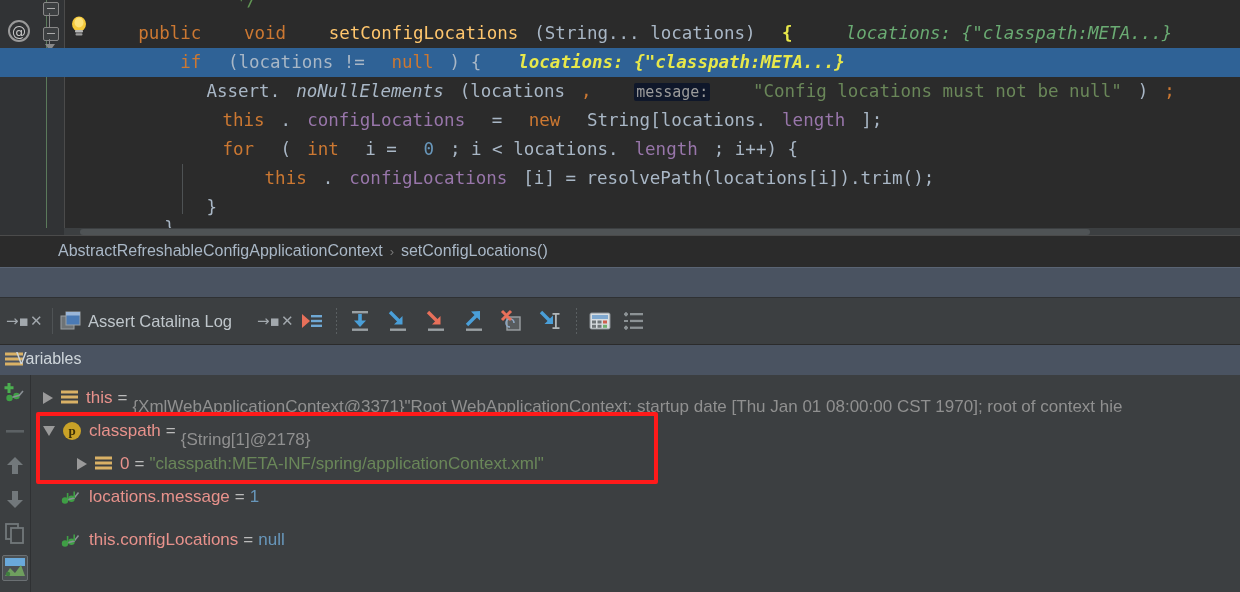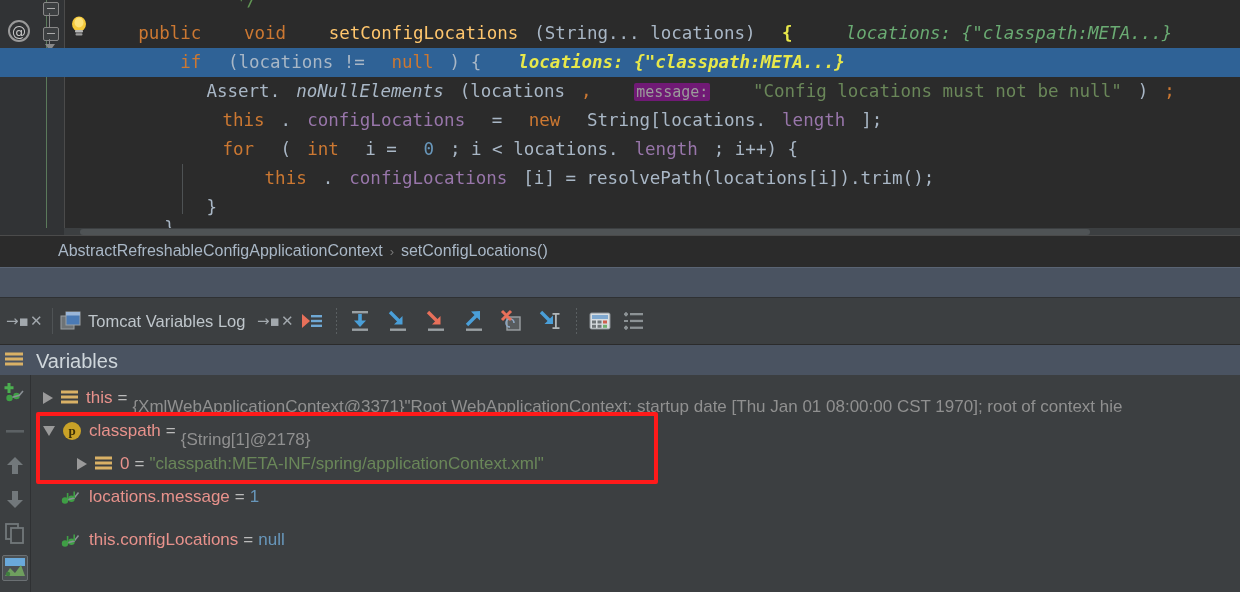--- a/index.html
+++ b/index.html
@@ -27,21 +27,21 @@
   .t-kw{color:#cc7832;}
   .t-plain{color:#a9b7c6;}
   .t-meth{color:#ffc66d;}
   .t-fld{color:#9876aa;}
   .t-str{color:#6a8759;}
   .t-num{color:#6897bb;}
   .t-italic{font-style:italic;}
   .t-hintgreen{color:#6aab73;font-style:italic;}
   .t-hintyellow{color:#e8e84a;font-style:italic;font-weight:bold;}
   .t-brace{color:#e8e84a;font-weight:bold;}
-  .t-param{color:#9b9b9b;background:#701a75;border-radius:2px;padding:0 2px;font-size:15px;}
+  .t-param{color:#9b9b9b;background:#0f172a;border-radius:2px;padding:0 2px;font-size:15px;}
 
   .fold-top{position:absolute;left:43px;top:2px;width:14px;height:12px;border:1px solid #888;background:#3c3f41;border-radius:2px;}
   .fold-top:after{content:"";position:absolute;left:3px;top:5px;width:8px;height:1px;background:#aaa;}
   .fold-arm{position:absolute;left:49px;top:13px;width:1px;height:14px;background:#888;}
   .fold-mid{position:absolute;left:43px;top:27px;width:14px;height:12px;border:1px solid #888;background:#3c3f41;border-radius:2px;}
   .fold-mid:after{content:"";position:absolute;left:3px;top:5px;width:8px;height:1px;background:#aaa;}
   .fold-tail{position:absolute;left:49px;top:39px;width:1px;height:6px;background:#888;}
   .fold-tri{position:absolute;left:45px;top:44px;width:0;height:0;border-left:5px solid transparent;border-right:5px solid transparent;border-top:7px solid #888;}
 
   .at-icon{position:absolute;left:8px;top:20px;width:22px;height:22px;border:2px solid #9a9a9a;border-radius:50%;
@@ -72,21 +72,21 @@
   .tb-item{position:absolute;top:0;height:46px;display:flex;align-items:center;}
   .tab-pin{color:#a2a8ad;font-size:15px;font-family:"DejaVu Sans",sans-serif;}
   .tb-sep{position:absolute;top:10px;width:1px;height:26px;background:#4f5355;}
   .tb-dotsep{position:absolute;top:10px;width:1px;height:26px;
      background:repeating-linear-gradient(to bottom,#5a5f61 0,#5a5f61 2px,transparent 2px,transparent 4px);}
   .tabname{color:#bfc6cb;font-size:16.5px;}
   .tb-icon{position:absolute;top:9px;width:28px;height:28px;}
 
   
   .vars-header{position:absolute;left:0;top:345px;width:1240px;height:30px;background:#4a5361;}
-  .vars-header-label{position:absolute;left:36px;top:5px;color:#cfd6db;font-size:20px;}
+  .vars-header-label{position:absolute;left:16px;top:5px;color:#cfd6db;font-size:16px;}
   .vh-icon{position:absolute;left:5px;top:7px;width:18px;height:16px;}
 
   
   .vars-body{position:absolute;left:0;top:375px;width:1240px;height:217px;background:#3c3f41;}
   .vars-sidebar{position:absolute;left:0;top:0;width:30px;height:217px;background:#3c3f41;border-right:1px solid #2f3133;}
   .sb-icon{position:absolute;left:3px;width:24px;height:24px;}
   .vars-list{position:absolute;left:31px;top:0;right:0;height:217px;}
   .vrow{position:absolute;left:0;right:0;height:33px;display:flex;align-items:center;
     font-size:17px;color:#bbbbbb;white-space:nowrap;font-family:"Liberation Sans",sans-serif;}
   .v-name{color:#e8928c;}
@@ -166,21 +166,21 @@
     <div class="tb-sep" style="left:52px;"></div>
 
     <div class="tb-item" style="left:60px;">
       <span style="display:inline-block;width:22px;height:20px;margin-right:6px;">
         <svg viewBox="0 0 22 20" width="22" height="20">
           <rect x="1" y="5" width="13" height="13" fill="#6e7376" stroke="#9aa0a3" stroke-width="1"></rect>
           <rect x="6" y="1" width="14" height="13" fill="#4a7ab5" stroke="#9aa0a3" stroke-width="1"></rect>
           <rect x="6" y="1" width="14" height="3.5" fill="#9ab6d8"></rect>
         </svg>
       </span>
-      <span class="tabname">Tomcat Variables Log</span>
+      <span class="tabname">Assert Catalina Log</span>
     </div>
 
     <div class="tb-item" style="left:257px;">
       <span class="tab-pin">→▪</span>
     </div>
     <div class="tb-item" style="left:281px;">
       <span class="tab-pin">✕</span>
     </div>
 
     <div class="tb-icon" style="left:298px;">

